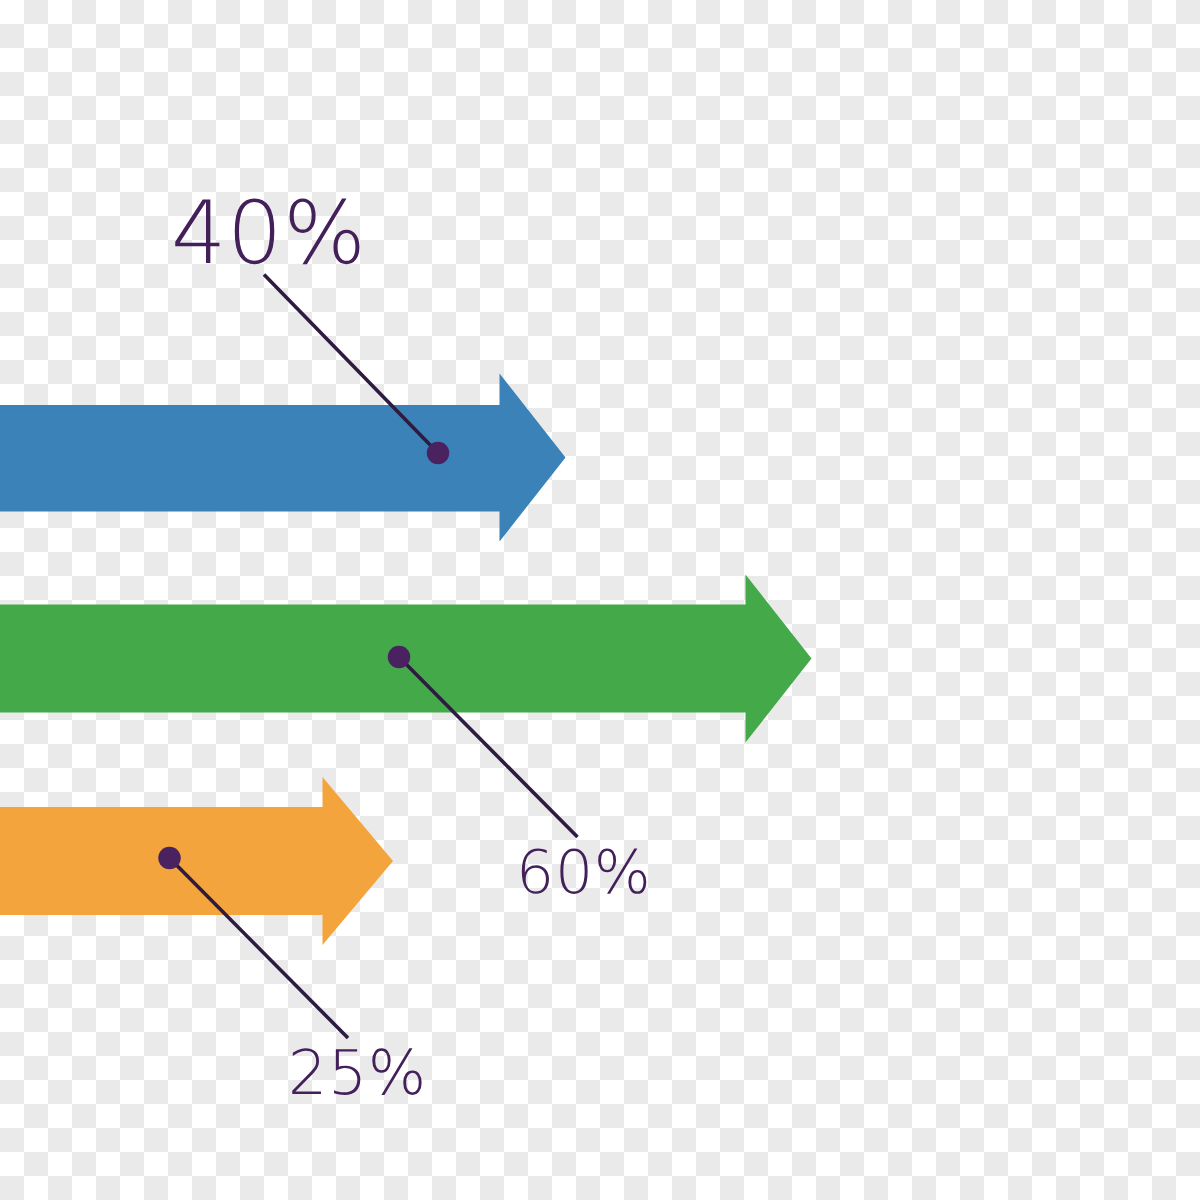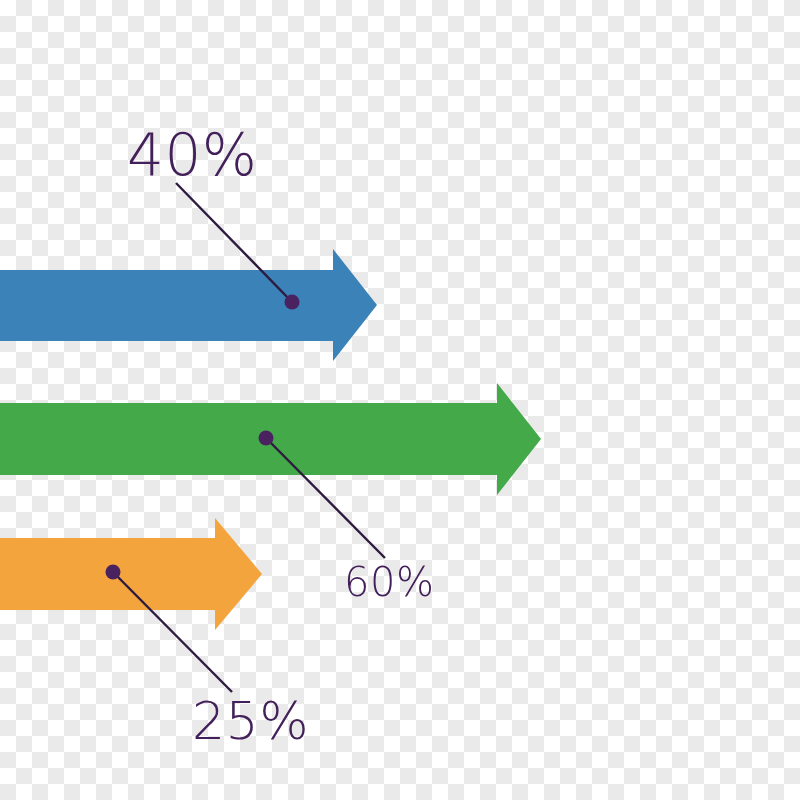--- a/index.html
+++ b/index.html
@@ -61,19 +61,19 @@
       <circle cx="266" cy="438" r="7.5" fill="#4a2260"></circle>
     </g>
 
     <g>
       <polygon points="0,538 215,538 215,518 262,574 215,630 215,610 0,610" fill="#f3a43c"></polygon>
       <line x1="113" y1="572" x2="232" y2="692" stroke="#2d1b40" stroke-width="2.4"></line>
       <circle cx="113" cy="572" r="7.5" fill="#4a2260"></circle>
     </g>
   </svg>
 
-  <div class="pct-label" style="left:127px; top:126px; font-size:58px; color:#43205a;">40%</div>
+  <div class="pct-label" style="left:114px; top:126px; font-size:58px; color:#43205a;">40%</div>
 
   <div class="pct-label" style="left:344px; top:562px; font-size:40px; color:#43205a;">60%</div>
 
-  <div class="pct-label" style="left:192px; top:695px; font-size:52px; color:#43205a;">25%</div>
+  <div class="pct-label" style="left:192px; top:695px; font-size:41px; color:#43205a;">25%</div>
 
 </div>
 
 </body></html>

